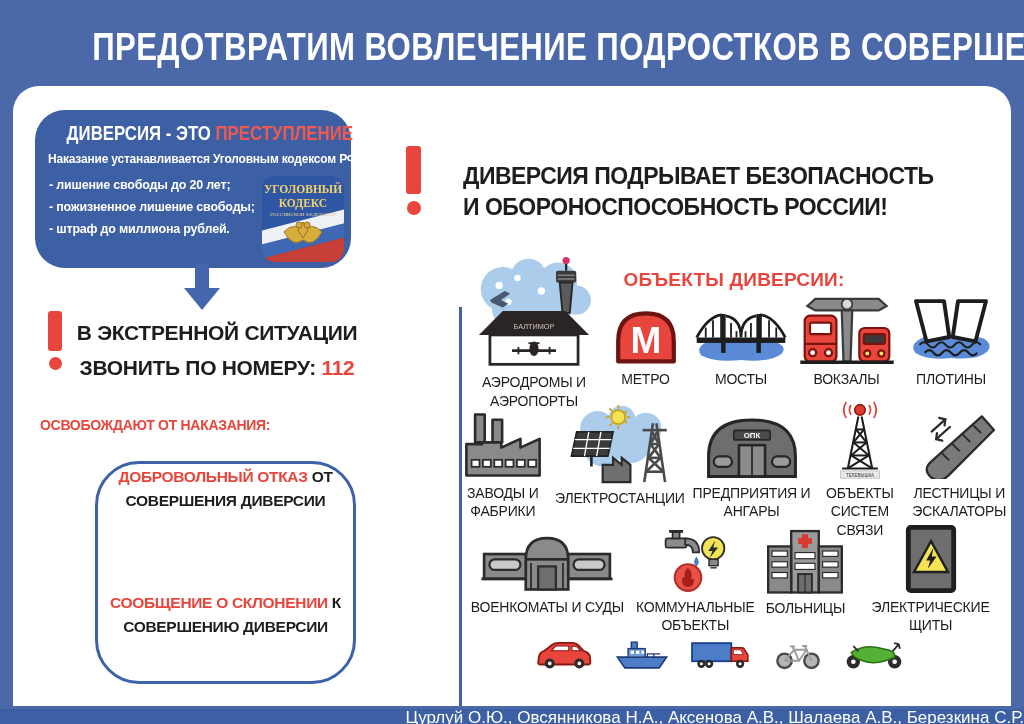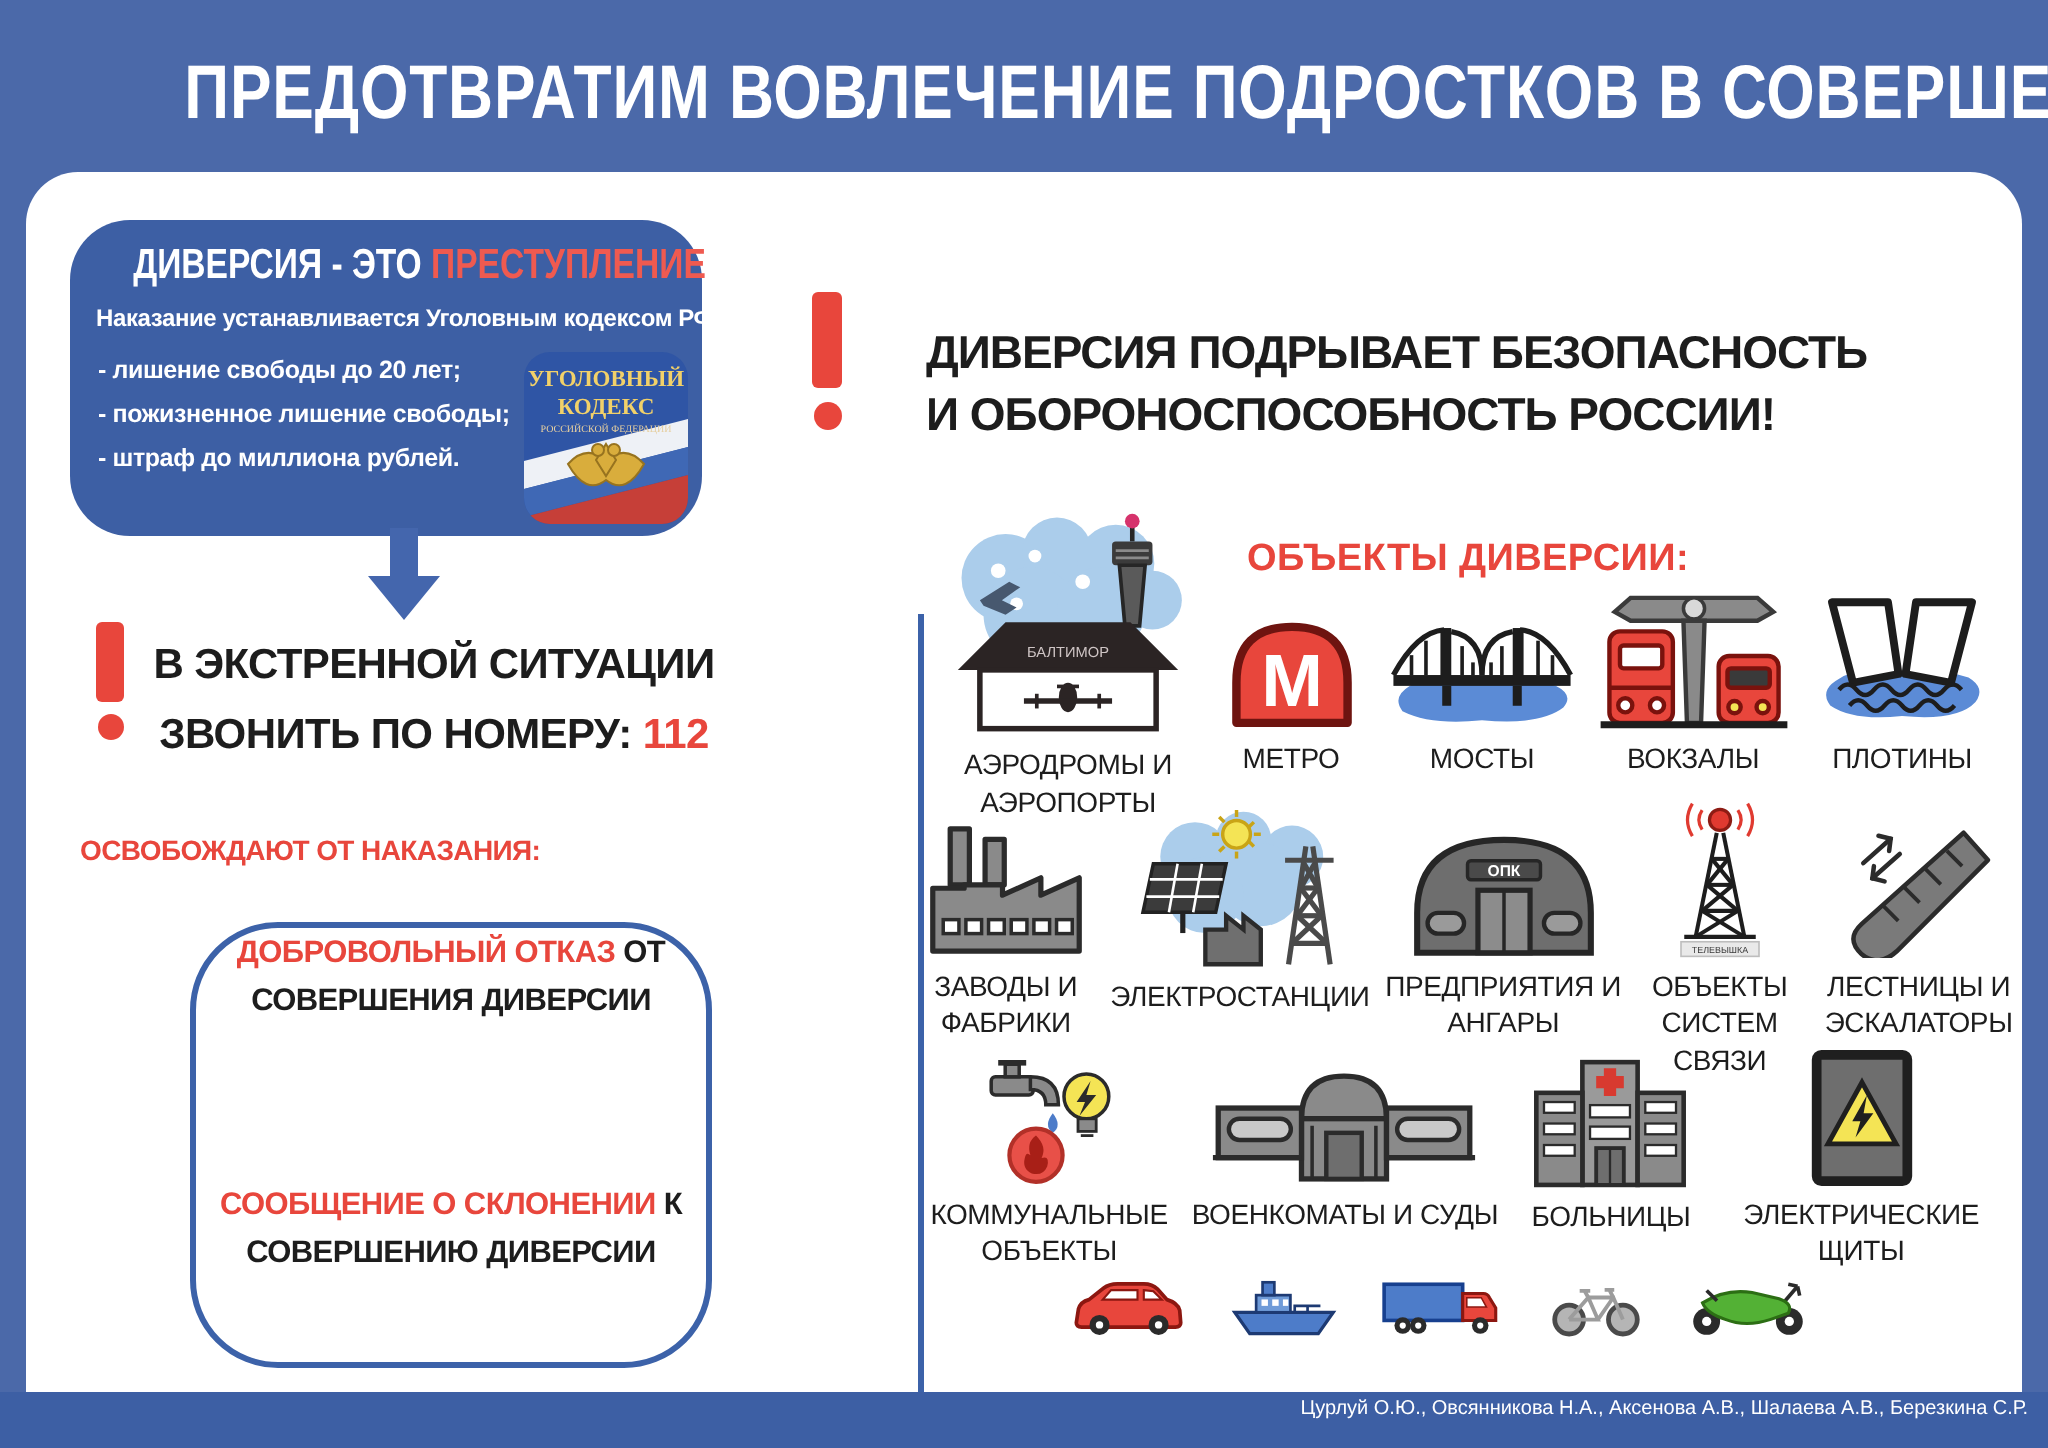--- a/index.html
+++ b/index.html
@@ -54,22 +54,22 @@
   .obj-icon{display:flex;align-items:flex-start;justify-content:center;}
   .obj-label{margin-top:5px;text-align:center;font-size:14px;line-height:1.32;color:var(--ink);letter-spacing:-0.2px;}
   .r0 .obj-label{height:40px;}
   .r1 .obj-label{height:38px;}
   .r2 .obj-label{height:34px;}
   .transport-row{position:absolute;left:535px;top:636px;width:370px;height:38px;display:flex;
     justify-content:space-between;align-items:flex-end;}
   .transport-label{position:absolute;left:535px;top:712px;width:370px;text-align:center;font-size:16px;
     color:var(--ink);letter-spacing:-0.2px;}
 
-  .footer{position:absolute;left:0;right:0;bottom:0;height:28px;background:var(--panel);color:#fff;
-    font-size:10px;line-height:18px;text-align:right;padding-right:10px;}
+  .footer{position:absolute;left:0;right:0;bottom:0;height:15px;background:var(--panel);color:#fff;
+    font-size:17px;line-height:18px;text-align:right;}
 </style>
 </head>
 <body>
 
 <div class="page">
 
   <div class="header-title"><span>ПРЕДОТВРАТИМ ВОВЛЕЧЕНИЕ ПОДРОСТКОВ В СОВЕРШЕНИЕ</span> </div>
 
   <div class="content-panel"></div>
 
@@ -395,57 +395,57 @@
               <line x1="41" y1="40" x2="51" y2="50"></line>
               <line x1="55" y1="28" x2="65" y2="38"></line>
               <line x1="69" y1="16" x2="79" y2="26"></line>
             </g>
 </svg>
         </div>
         <div class="obj-label">ЛЕСТНИЦЫ И ЭСКАЛАТОРЫ</div>
       </div>
     </div>
   <div class="obj-row r2">
-      <div class="obj-cell" style="width: 126px;">
-        <div class="obj-icon">
-          <svg width="86" height="70" viewBox="0 0 96 100">
-<g fill="#8a8a8a" stroke="#2b2b2b" stroke-width="2.5">
-<rect x="6" y="22" width="30" height="13" rx="3"></rect>
-<path d="M34,22 Q54,22 54,42 L45,42 Q45,31 34,31 Z"></path>
-<rect x="16" y="13" width="10" height="9"></rect>
-</g>
-<line x1="11" y1="12" x2="31" y2="12" stroke="#2b2b2b" stroke-width="4"></line>
-<path d="M50,48 Q57,57 50,62 Q43,57 50,48 Z" fill="#4d7cc9"></path>
-<circle cx="74" cy="36" r="16" fill="#f4e455" stroke="#2b2b2b" stroke-width="2.5"></circle>
-<polygon points="77,25 67,40 73,40 69,50 81,35 74,35" fill="#2b2b2b"></polygon>
-<rect x="68" y="52" width="13" height="9" fill="#8a8a8a" stroke="#2b2b2b" stroke-width="2"></rect>
-<line x1="70" y1="64" x2="79" y2="64" stroke="#2b2b2b" stroke-width="2"></line>
-<circle cx="38" cy="78" r="19" fill="#e85048" stroke="#b23028" stroke-width="3"></circle>
-<path d="M38,64 Q46,72 42,80 Q48,78 46,86 Q43,93 35,91 Q28,88 30,80 Q31,75 34,78 Q31,69 38,64 Z" fill="#a81f17"></path>
-</svg>
-        </div>
-        <div class="obj-label">КОММУНАЛЬНЫЕ ОБЪЕКТЫ</div>
-      </div>
       <div class="obj-cell" style="width: 172px;">
         <div class="obj-icon">
           <svg width="152" height="62" viewBox="0 0 152 70">
 <path d="M52,32 Q52,8 76,8 Q100,8 100,32 Z" fill="#8a8a8a" stroke="#2b2b2b" stroke-width="3"></path>
 <rect x="52" y="32" width="48" height="34" fill="#8a8a8a" stroke="#2b2b2b" stroke-width="3"></rect>
 <rect x="5" y="26" width="47" height="28" fill="#8a8a8a" stroke="#2b2b2b" stroke-width="3"></rect>
 <rect x="100" y="26" width="47" height="28" fill="#8a8a8a" stroke="#2b2b2b" stroke-width="3"></rect>
 <rect x="11" y="32" width="35" height="12" rx="6" fill="#c9c9c9" stroke="#2b2b2b" stroke-width="2.5"></rect>
 <rect x="106" y="32" width="35" height="12" rx="6" fill="#c9c9c9" stroke="#2b2b2b" stroke-width="2.5"></rect>
 <line x1="2" y1="54" x2="52" y2="54" stroke="#2b2b2b" stroke-width="3"></line>
 <line x1="100" y1="54" x2="150" y2="54" stroke="#2b2b2b" stroke-width="3"></line>
 <rect x="66" y="40" width="20" height="26" fill="#6e6e6e" stroke="#2b2b2b" stroke-width="2.5"></rect>
 <line x1="58" y1="66" x2="58" y2="36" stroke="#2b2b2b" stroke-width="2"></line>
 <line x1="94" y1="66" x2="94" y2="36" stroke="#2b2b2b" stroke-width="2"></line>
 </svg>
         </div>
         <div class="obj-label">ВОЕНКОМАТЫ И СУДЫ</div>
+      </div>
+      <div class="obj-cell" style="width: 126px;">
+        <div class="obj-icon">
+          <svg width="86" height="70" viewBox="0 0 96 100">
+<g fill="#8a8a8a" stroke="#2b2b2b" stroke-width="2.5">
+<rect x="6" y="22" width="30" height="13" rx="3"></rect>
+<path d="M34,22 Q54,22 54,42 L45,42 Q45,31 34,31 Z"></path>
+<rect x="16" y="13" width="10" height="9"></rect>
+</g>
+<line x1="11" y1="12" x2="31" y2="12" stroke="#2b2b2b" stroke-width="4"></line>
+<path d="M50,48 Q57,57 50,62 Q43,57 50,48 Z" fill="#4d7cc9"></path>
+<circle cx="74" cy="36" r="16" fill="#f4e455" stroke="#2b2b2b" stroke-width="2.5"></circle>
+<polygon points="77,25 67,40 73,40 69,50 81,35 74,35" fill="#2b2b2b"></polygon>
+<rect x="68" y="52" width="13" height="9" fill="#8a8a8a" stroke="#2b2b2b" stroke-width="2"></rect>
+<line x1="70" y1="64" x2="79" y2="64" stroke="#2b2b2b" stroke-width="2"></line>
+<circle cx="38" cy="78" r="19" fill="#e85048" stroke="#b23028" stroke-width="3"></circle>
+<path d="M38,64 Q46,72 42,80 Q48,78 46,86 Q43,93 35,91 Q28,88 30,80 Q31,75 34,78 Q31,69 38,64 Z" fill="#a81f17"></path>
+</svg>
+        </div>
+        <div class="obj-label">КОММУНАЛЬНЫЕ ОБЪЕКТЫ</div>
       </div>
       <div class="obj-cell" style="width: 96px;">
         <div class="obj-icon">
           <svg width="92" height="66" viewBox="0 0 104 86">
 <rect x="34" y="4" width="36" height="80" fill="#9a9a9a" stroke="#2b2b2b" stroke-width="3"></rect>
 <rect x="4" y="24" width="30" height="60" fill="#8a8a8a" stroke="#2b2b2b" stroke-width="3"></rect>
 <rect x="70" y="24" width="30" height="60" fill="#8a8a8a" stroke="#2b2b2b" stroke-width="3"></rect>
 <path d="M48,8 h8 v5 h5 v8 h-5 v5 h-8 v-5 h-5 v-8 h5 Z" fill="#d83a30"></path>
 <g fill="#fff" stroke="#2b2b2b" stroke-width="1.5">
 <rect x="9" y="30" width="20" height="7"></rect>

